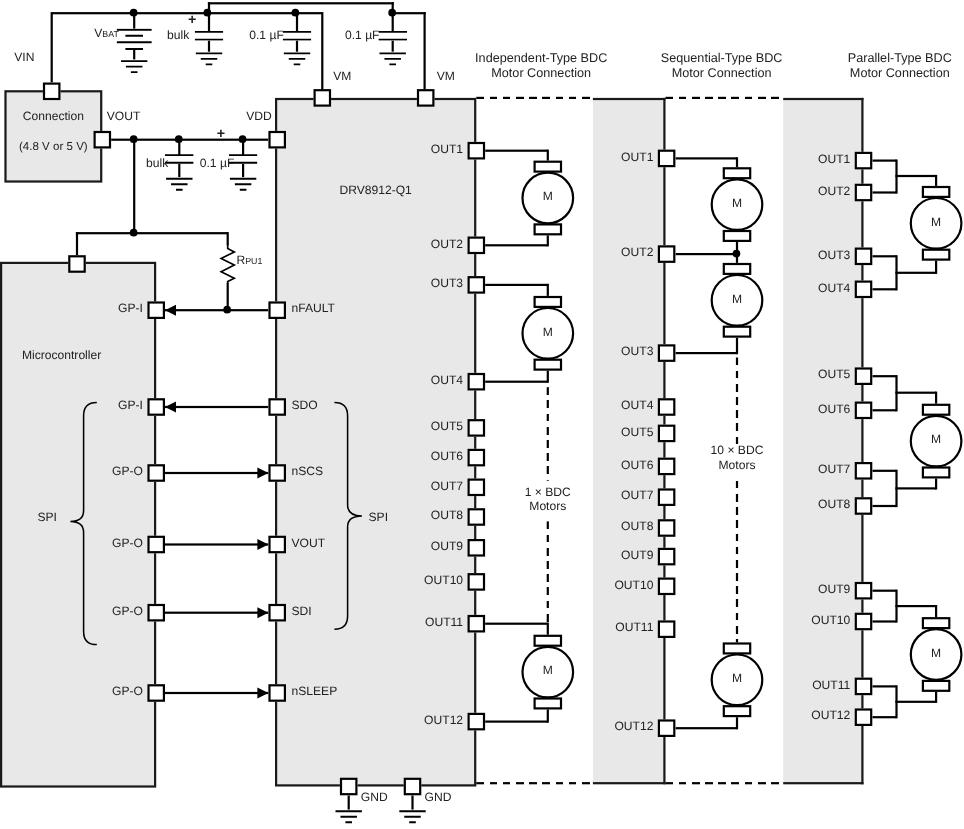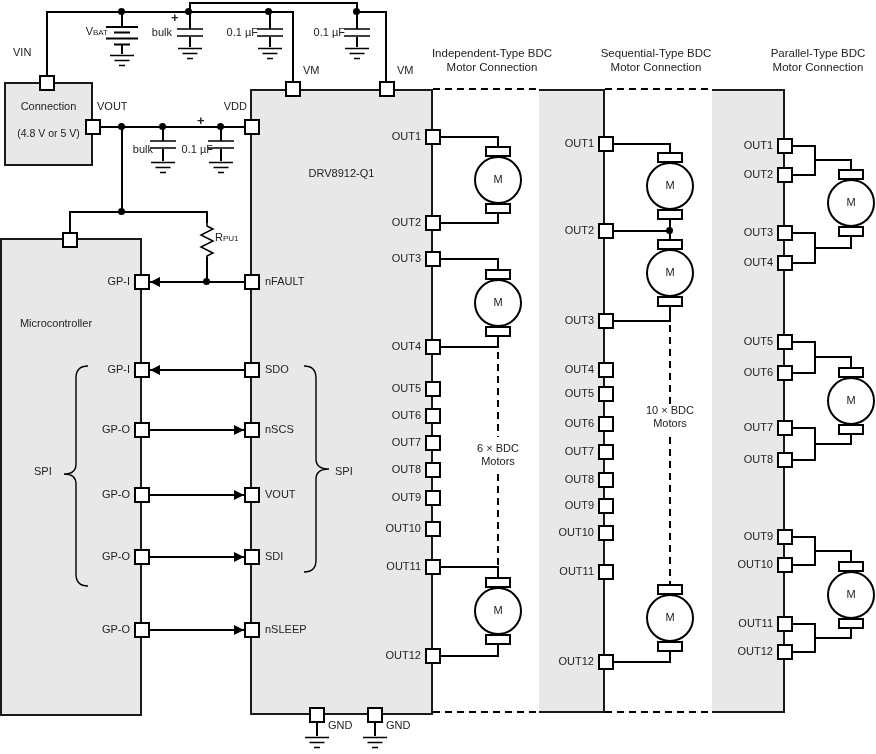--- a/index.html
+++ b/index.html
@@ -415,21 +415,21 @@
   <div class="hdr" style="left:571px;top:46px;width:170px">
     <div>Sequential-Type BDC</div>
       <div>Motor Connection</div>
     </div>
   <div class="hdr" style="left:733px;top:46px;width:170px">
     <div>Parallel-Type BDC</div>
       <div>Motor Connection</div>
     </div>
 
   <div class="lbl ctr" style="left:448px;top:442px;width:100px">
-    <div>6 × BDC</div>
+    <div>1 × BDC</div>
       <div>Motors</div>
     </div>
   <div class="lbl ctr" style="left:620px;top:404px;width:100px">
     <div>10 × BDC</div>
       <div>Motors</div>
     </div>
 
 </div>
 
 </body></html>

